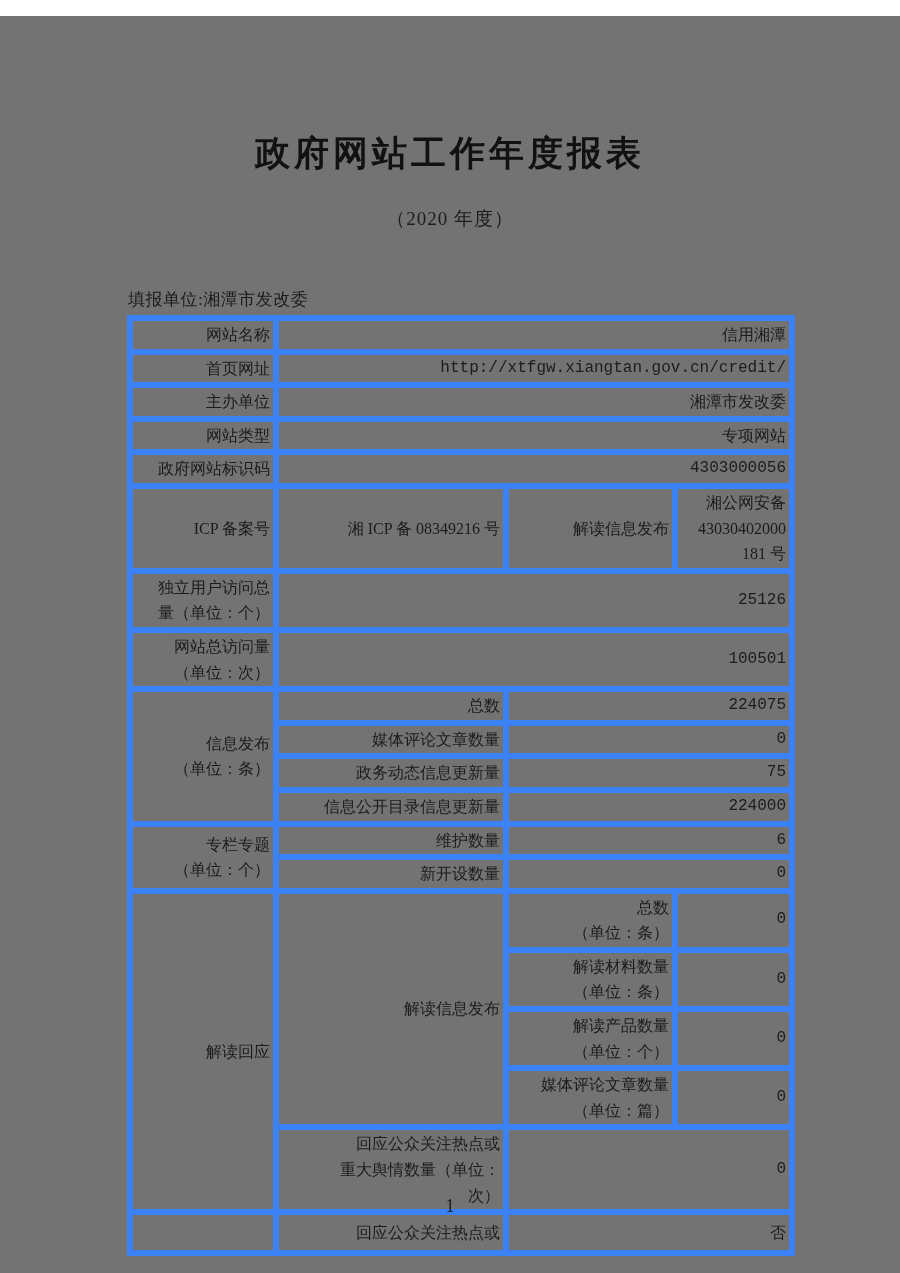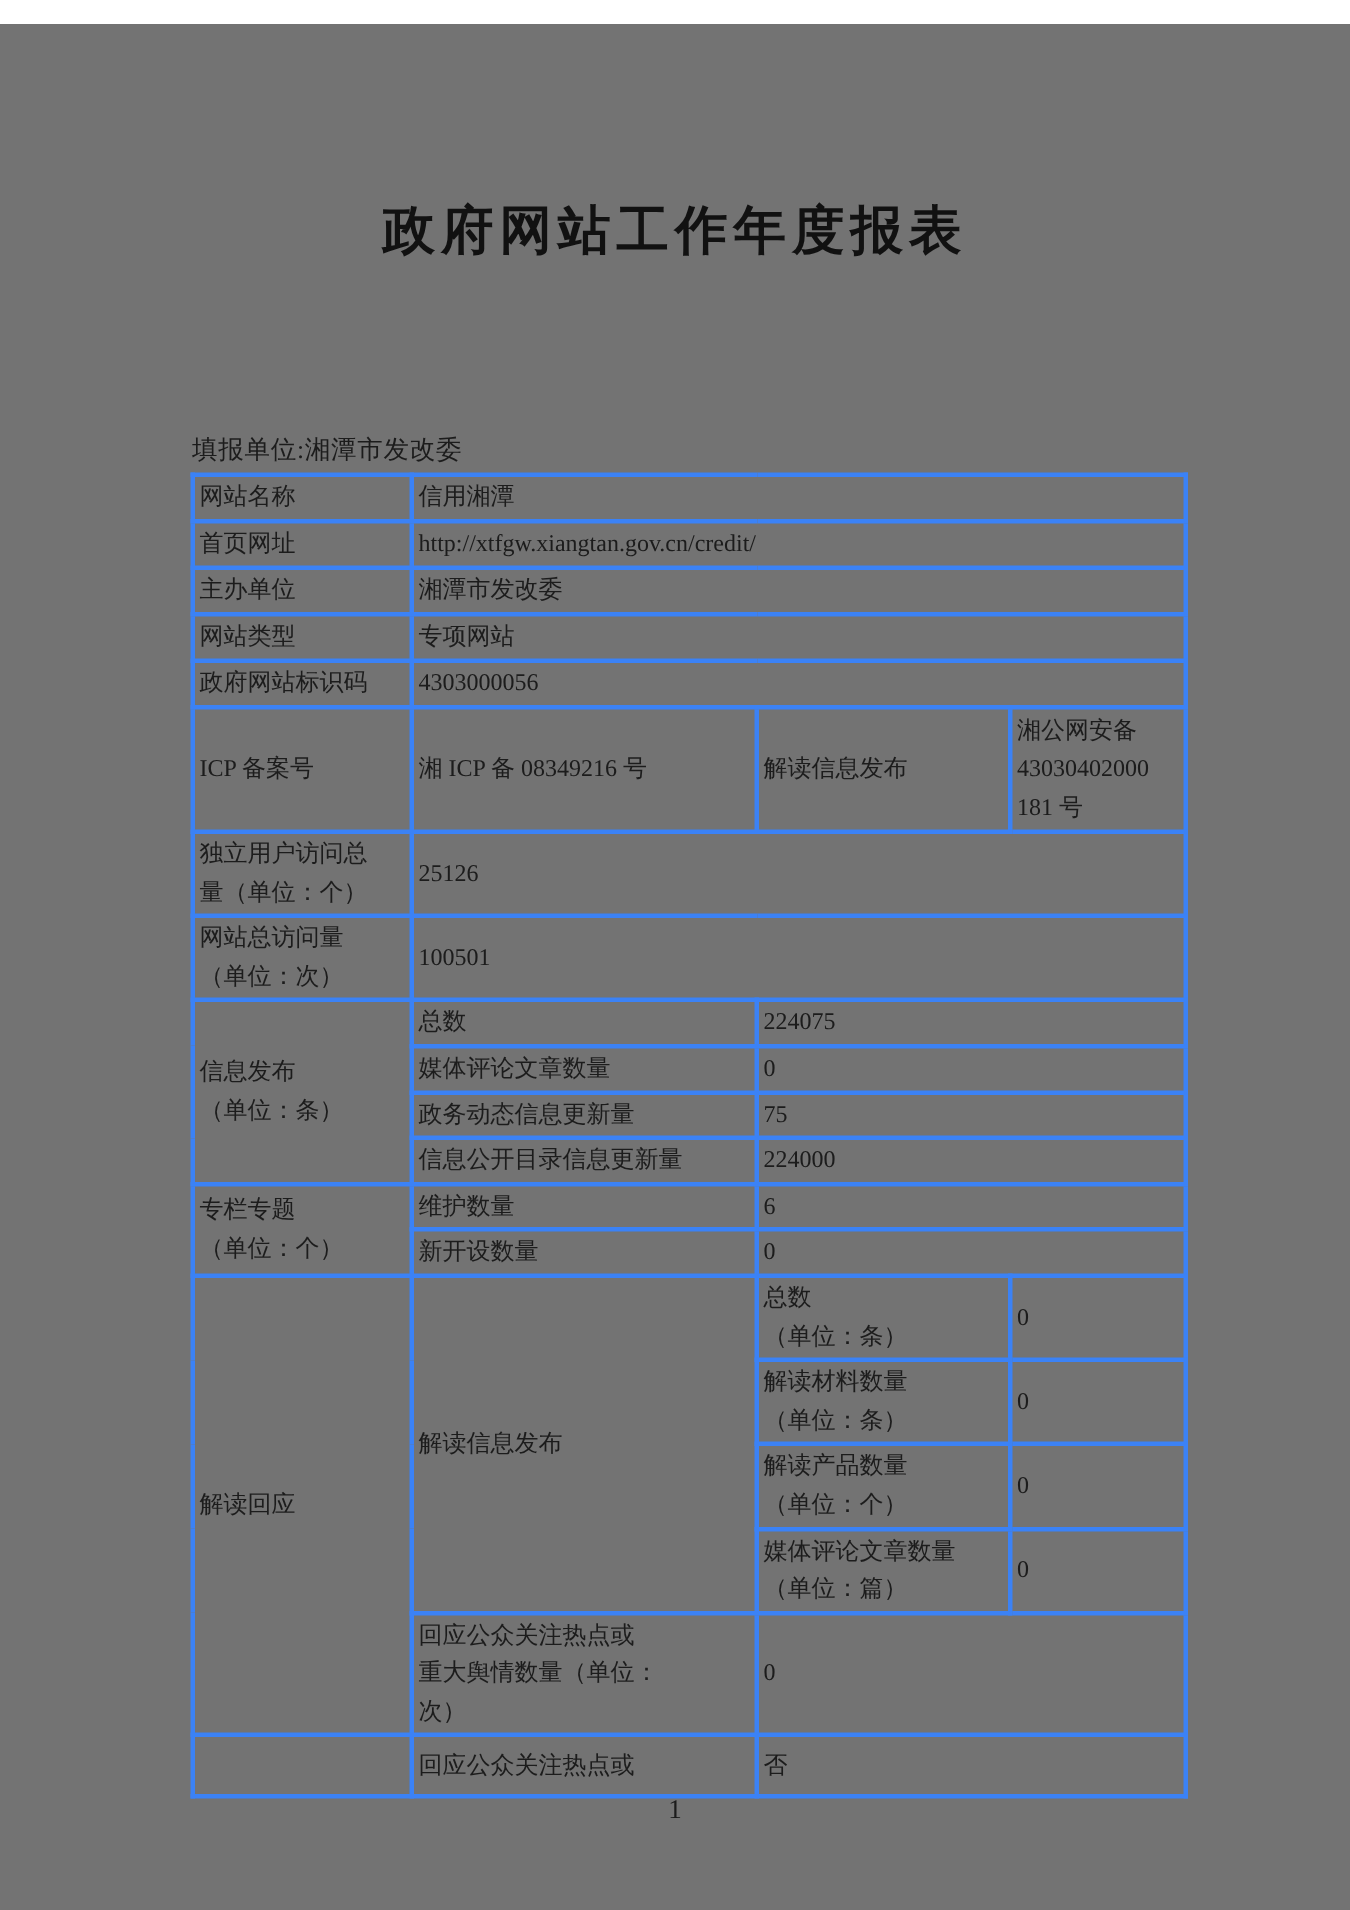--- a/index.html
+++ b/index.html
@@ -38,50 +38,51 @@
     letter-spacing: 0.5px;
   }
   table.report-table {
     position: absolute;
     top: 299px; left: 127px;
     border-collapse: collapse;
     table-layout: fixed;
     width: 662px;
   }
   table.report-table td {
-    border: 3px solid #3b82f6;
-    text-align: left;
+    border: 6px solid #3b82f6;
+    text-align: right;
     vertical-align: middle;
     font-size: 16px;
     line-height: 1.6;
     padding: 1px 3px;
     white-space: pre-line;
     overflow: hidden;
   }
-  .mono { font-family: Liberation Serif, serif; font-size: 15px; }
+  .mono { font-family: Liberation Mono, monospace; font-size: 15px; }
   tr.h31 { height: 31px; }
   tr.h83 { height: 83px; }
   tr.h56 { height: 56px; }
   tr.h30 { height: 30px; }
   tr.h52 { height: 52px; }
   tr.h77 { height: 77px; }
   tr.h41 { height: 41px; }
   .page-num {
     position: absolute;
     top: 1180px; left: 0; width: 100%;
     text-align: center;
     font-size: 18px;
   }
 </style>
 </head>
 <body>
 
 <div class="sheet">
 
   <div class="doc-title">政府网站工作年度报表</div>
+  <div class="doc-subtitle">（2020 年度）</div>
   <div class="filing-unit">填报单位:湘潭市发改委</div>
 
   <table class="report-table">
     <colgroup>
       <col style="width:146px">
       <col style="width:230px">
       <col style="width:169px">
       <col style="width:117px">
     </colgroup>
     <tbody>

